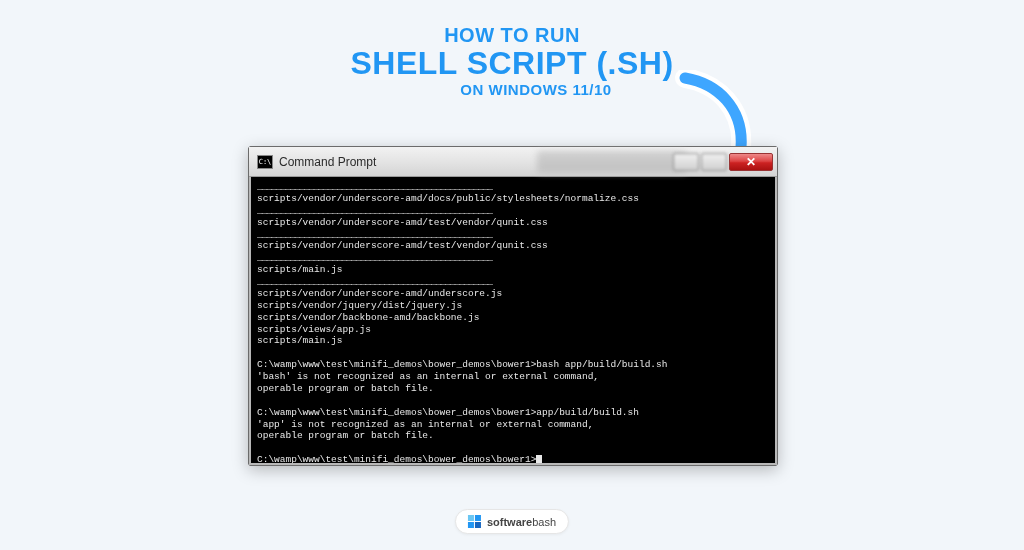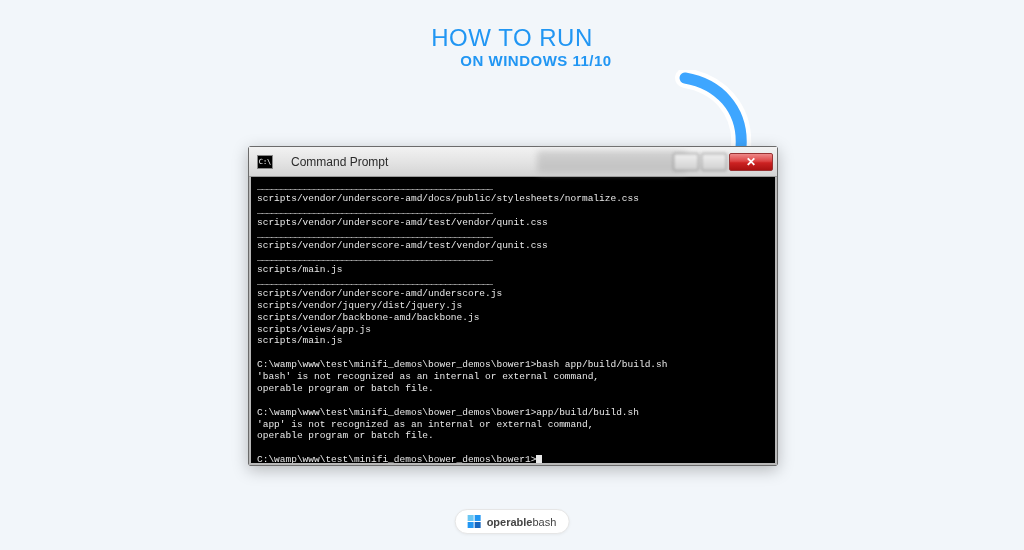--- a/index.html
+++ b/index.html
@@ -10,22 +10,22 @@
     font-family: -apple-system, BlinkMacSystemFont, "Segoe UI", Arial, sans-serif;
     position: relative;
     overflow: hidden;
   }
   .headline {
     text-align: center;
     padding-top: 24px;
     position: relative;
   }
   .line1 {
-    font-size: 24px;
-    font-weight: 400;
+    font-size: 20px;
+    font-weight: 700;
     color: #2196f3;
     letter-spacing: 0.5px;
   }
   .line2 {
     font-size: 32px;
     font-weight: 900;
     color: #2196f3;
     letter-spacing: 0.5px;
     line-height: 1.05;
   }
@@ -75,21 +75,20 @@
     font-size: 7px;
     color: #fff;
     display: flex;
     align-items: center;
     justify-content: center;
     font-family: monospace;
   }
   .wintitle {
     font-size: 12px;
     color: #2b2b2b;
-    margin-left: 12px;
   }
   .blur-zone {
     position: absolute;
     top: 4px;
     right: 90px;
     width: 150px;
     height: 22px;
     background: linear-gradient(to bottom,#d0d0d0,#c0c0c0);
     border-radius: 4px;
     filter: blur(3px);
@@ -163,20 +162,21 @@
   }
   .sq { width: 6px; height: 6px; }
   .brand-text { font-size: 11px; color: #444; }
   .brand-text b { font-weight: 700; }
 </style>
 </head>
 <body>
 
 <div class="headline">
   <div class="line1">HOW TO RUN</div>
+  <div class="line2">SHELL SCRIPT (.SH)</div>
   <div class="line3">ON WINDOWS 11/10</div>
 </div>
 
 <svg class="arrow" viewBox="0 0 170 210">
   <path d="M 70 8 C 140 20, 155 110, 55 175" fill="none" stroke="#fff" stroke-width="20" stroke-linecap="round"></path>
   <path d="M 70 8 C 140 20, 155 110, 55 175" fill="none" stroke="#3ea6ff" stroke-width="11" stroke-linecap="round"></path>
   <path d="M 30 180 L 78 148 L 72 202 Z" fill="#fff" stroke="#fff" stroke-width="10" stroke-linejoin="round"></path>
   <path d="M 30 180 L 78 148 L 72 202 Z" fill="#3ea6ff"></path>
 </svg>
 
@@ -221,14 +221,14 @@
   <span class="brand-logo">
     <span style="display:flex;flex-direction:column;gap:1px">
       <span class="sq" style="background:#6bc6f2"></span>
       <span class="sq" style="background:#2196f3"></span>
     </span>
     <span style="display:flex;flex-direction:column;gap:1px">
       <span class="sq" style="background:#2196f3"></span>
       <span class="sq" style="background:#1565c0"></span>
     </span>
   </span>
-  <span class="brand-text"><b>operable</b><span>bash</span></span>
+  <span class="brand-text"><b>software</b><span>bash</span></span>
 </div>
 
 </body></html>

